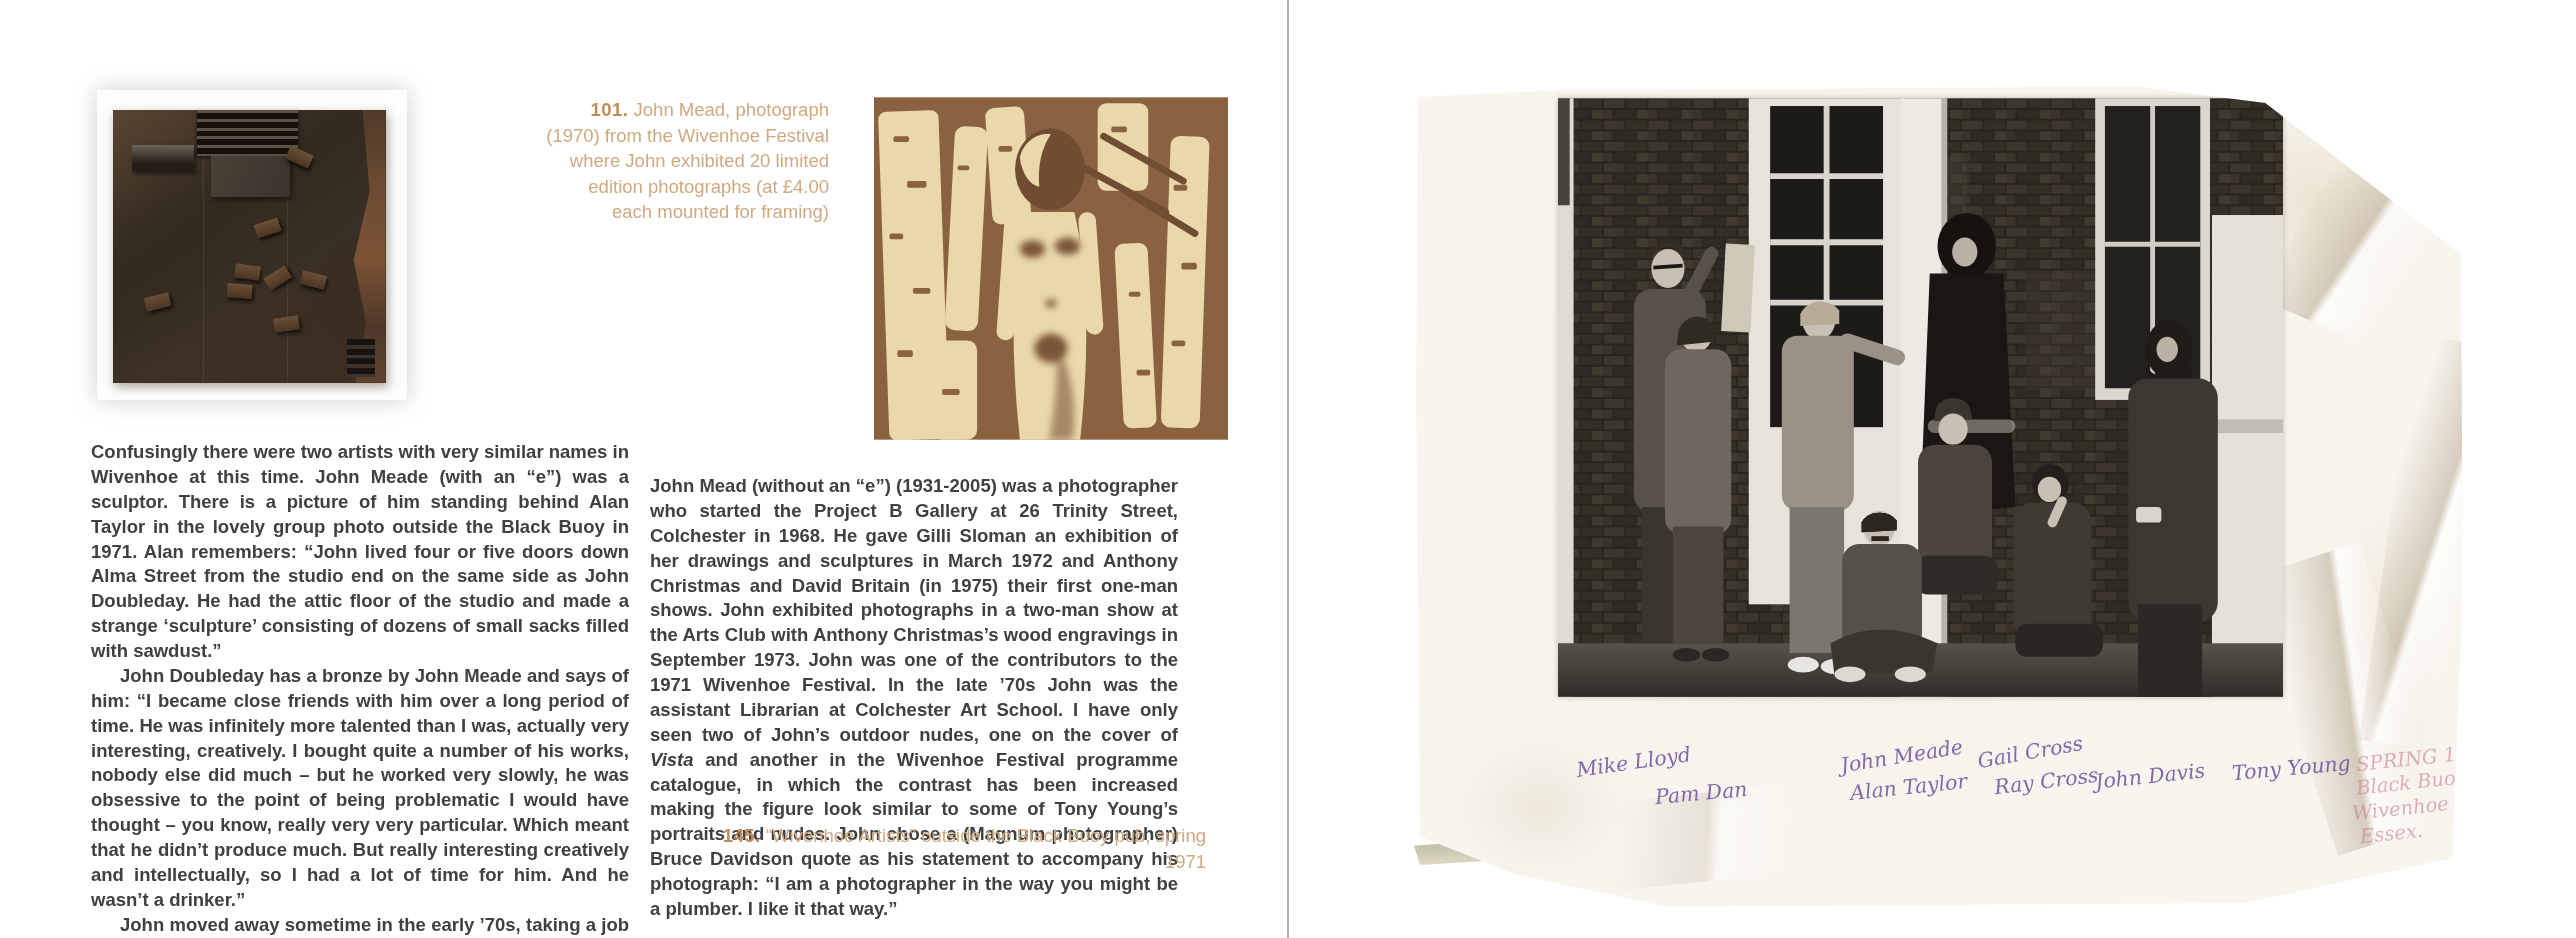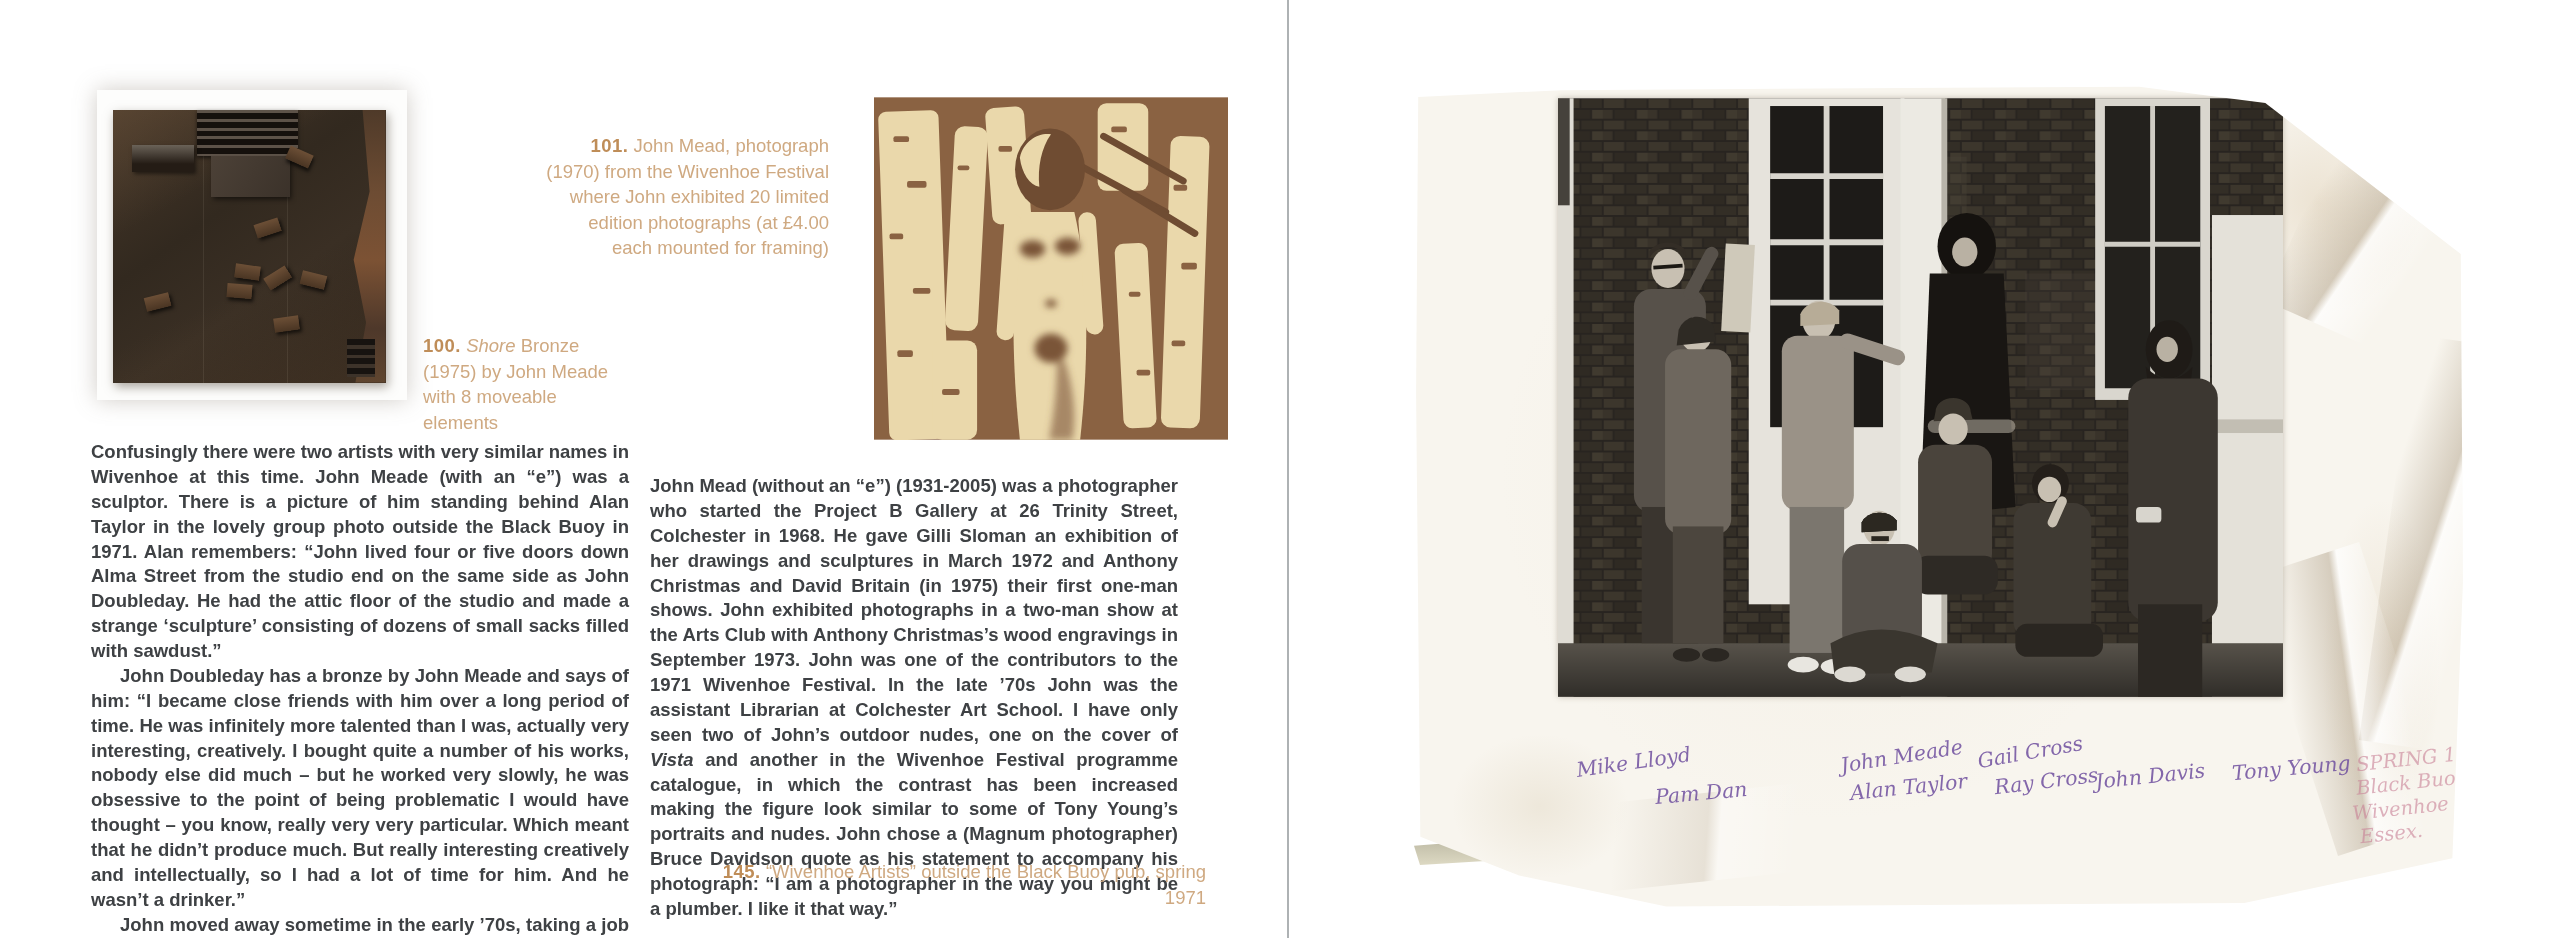--- a/index.html
+++ b/index.html
@@ -6,21 +6,21 @@
   body{width:2576px;height:938px;position:relative;overflow:hidden;
        font-family:"Liberation Sans",sans-serif;}
   .abs{position:absolute;}
 
   
   .body-col{font-size:18.5px;line-height:1.345;color:#3e4144;text-align:justify;}
   .body-col p{margin:0;font-weight:bold;}
   .body-col p.indent{text-indent:29px;}
   .caption{font-size:18.5px;line-height:1.38;color:#cfa981;}
   .caption .num{font-weight:bold;color:#bf8d58;letter-spacing:0.5px;}
-  .cap-right{text-align:right;margin-top:36px;}
+  .cap-right{text-align:right;}
 
   
   .gutter{left:1287px;top:0;width:1.9px;height:938px;background:#aeb2b4;}
 
   
   .sculpt-wrap{left:97px;top:90px;width:310px;height:310px;background:#fdfdfc;
     box-shadow:0 0 21.4px rgba(120,110,95,.35);}
   .bronze{position:absolute;left:15.6px;top:19.5px;width:273px;height:273px;
     background:
       linear-gradient(150deg,rgba(122,94,66,.35),rgba(0,0,0,0) 30%),
@@ -93,23 +93,20 @@
       <div class="blk" style="left:12%;top:68%;transform:rotate(-14deg);"></div>
       <div class="blk" style="left:59%;top:76%;transform:rotate(-8deg);"></div>
       <div class="steps"></div>
     </div>
   </div>
 
   <div class="abs caption cap-right" style="left:545px;top:97px;width:284px;">
     <span class="num">101.</span><span> John Mead, photograph (1970) from the Wivenhoe Festival where John exhibited 20 limited edition photographs (at £4.00 each mounted for framing)</span>
   </div>
 
-  <div class="abs caption" style="left:423px;top:333px;width:209px;">
-    <span class="num">100.</span><span> <em>Shore</em> Bronze (1975) by John Meade with 8 moveable elements</span>
-  </div>
 
   <div class="abs sepia-wrap">
     <svg width="354" height="343" viewBox="0 0 364 352">
       <defs>
           <filter id="soft" x="-40%" y="-40%" width="180%" height="180%">
             <feGaussianBlur stdDeviation="4"></feGaussianBlur>
           </filter>
         </defs>
       <rect width="364" height="352" fill="#8a6242"></rect>
 

